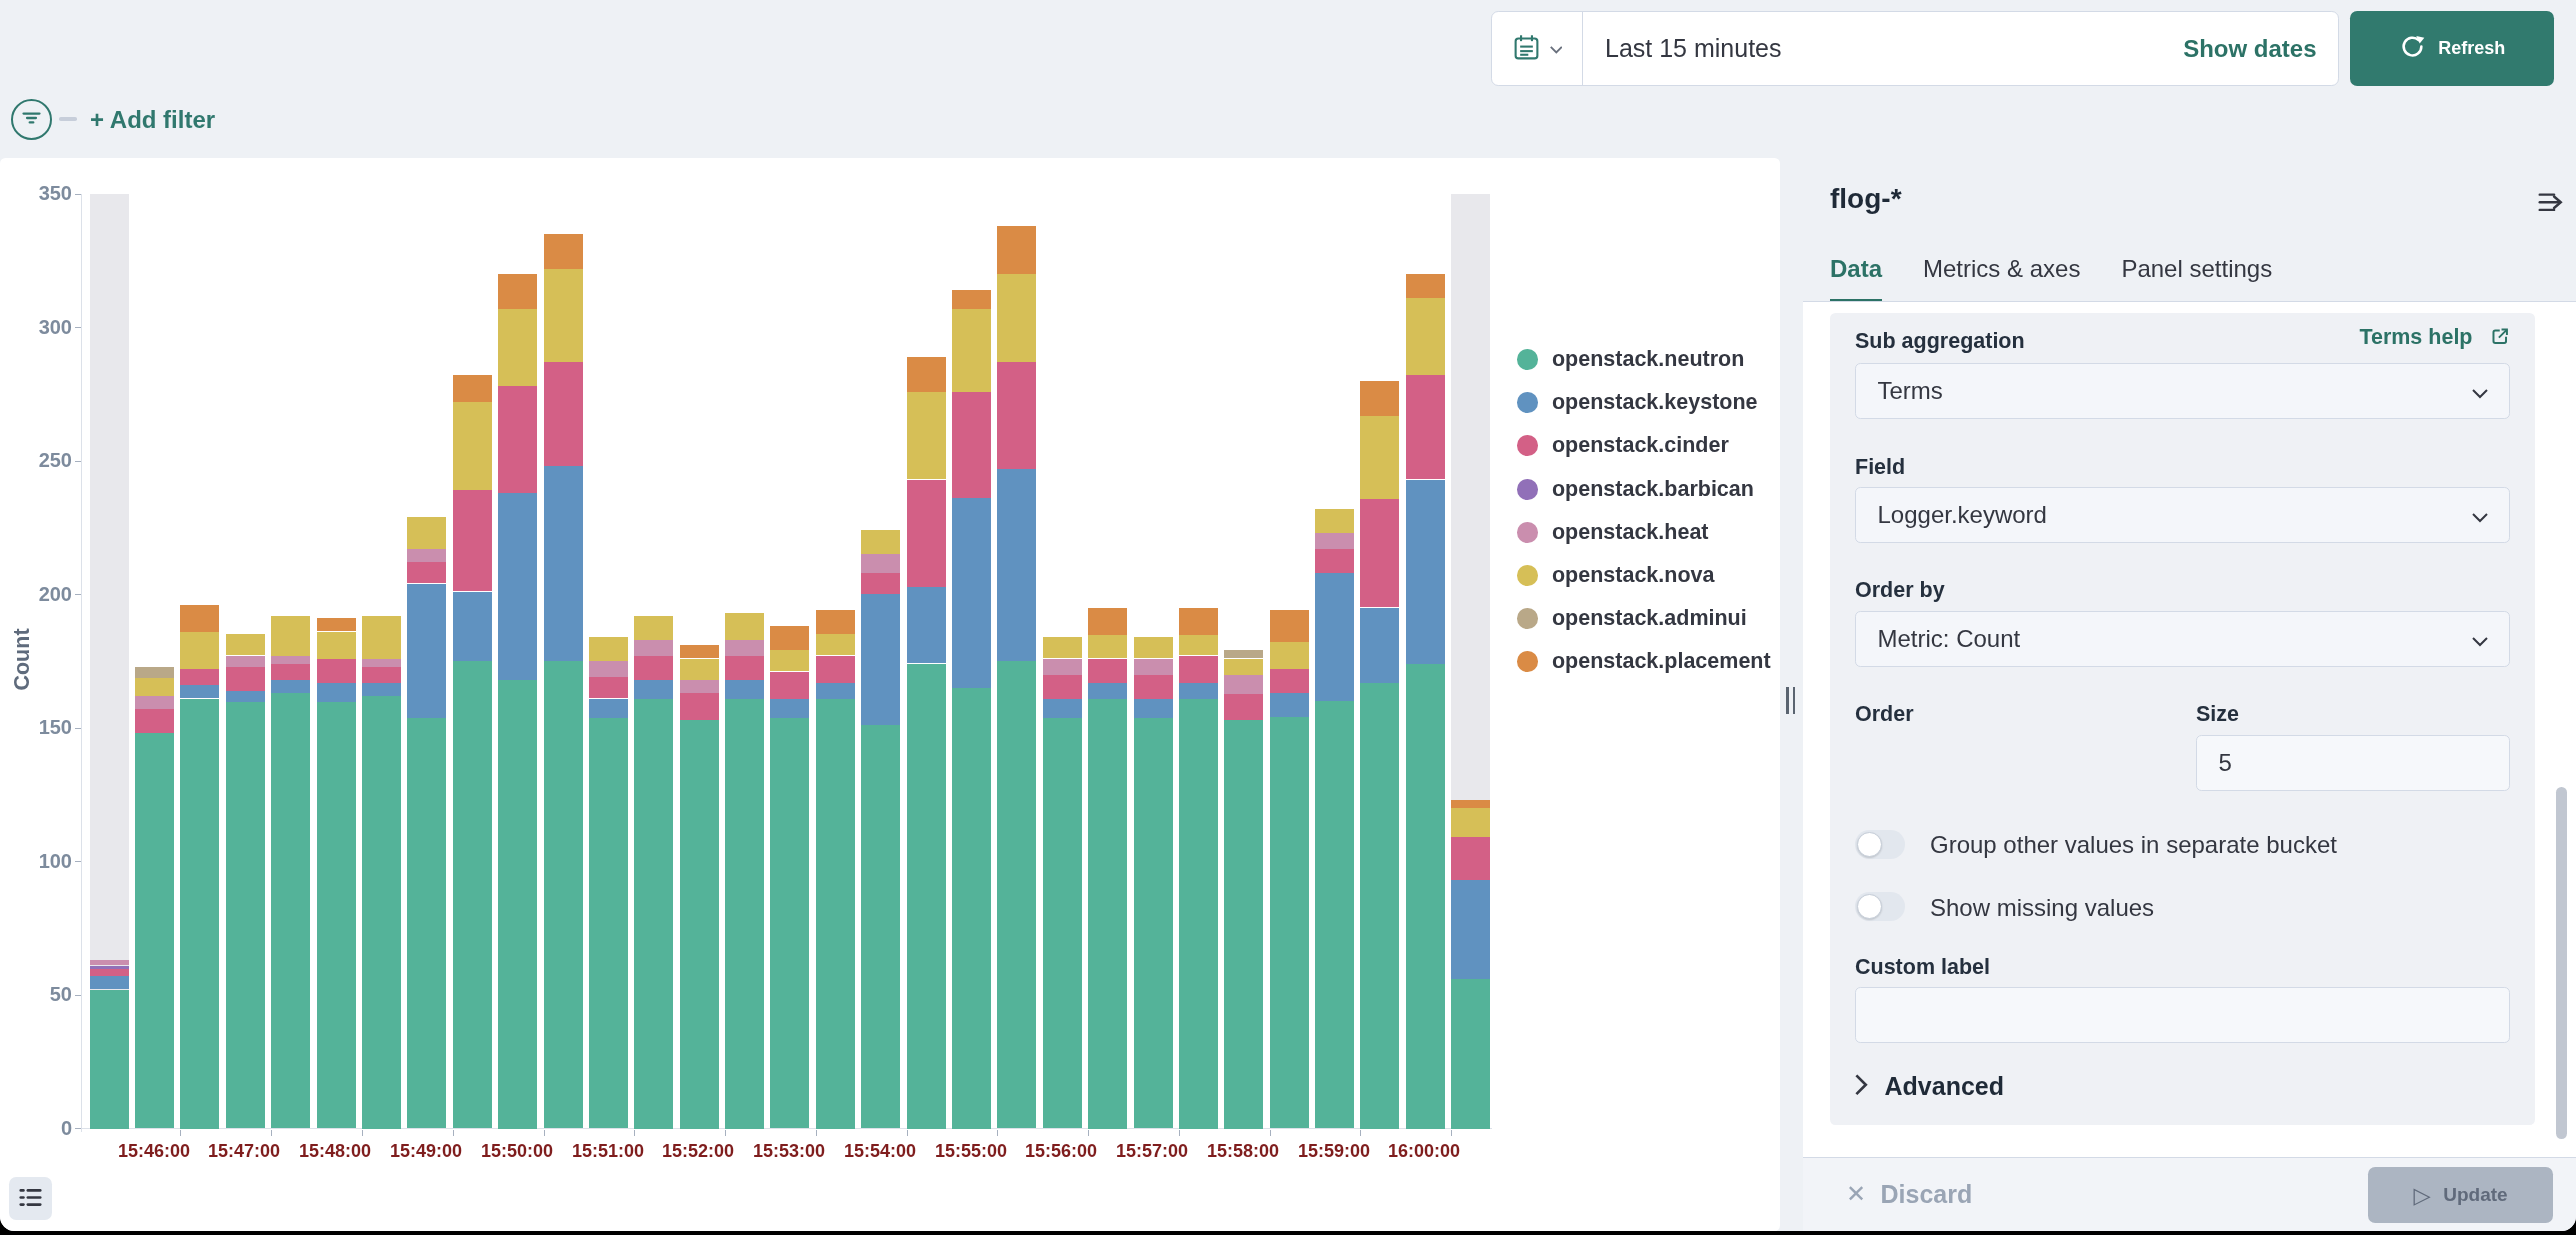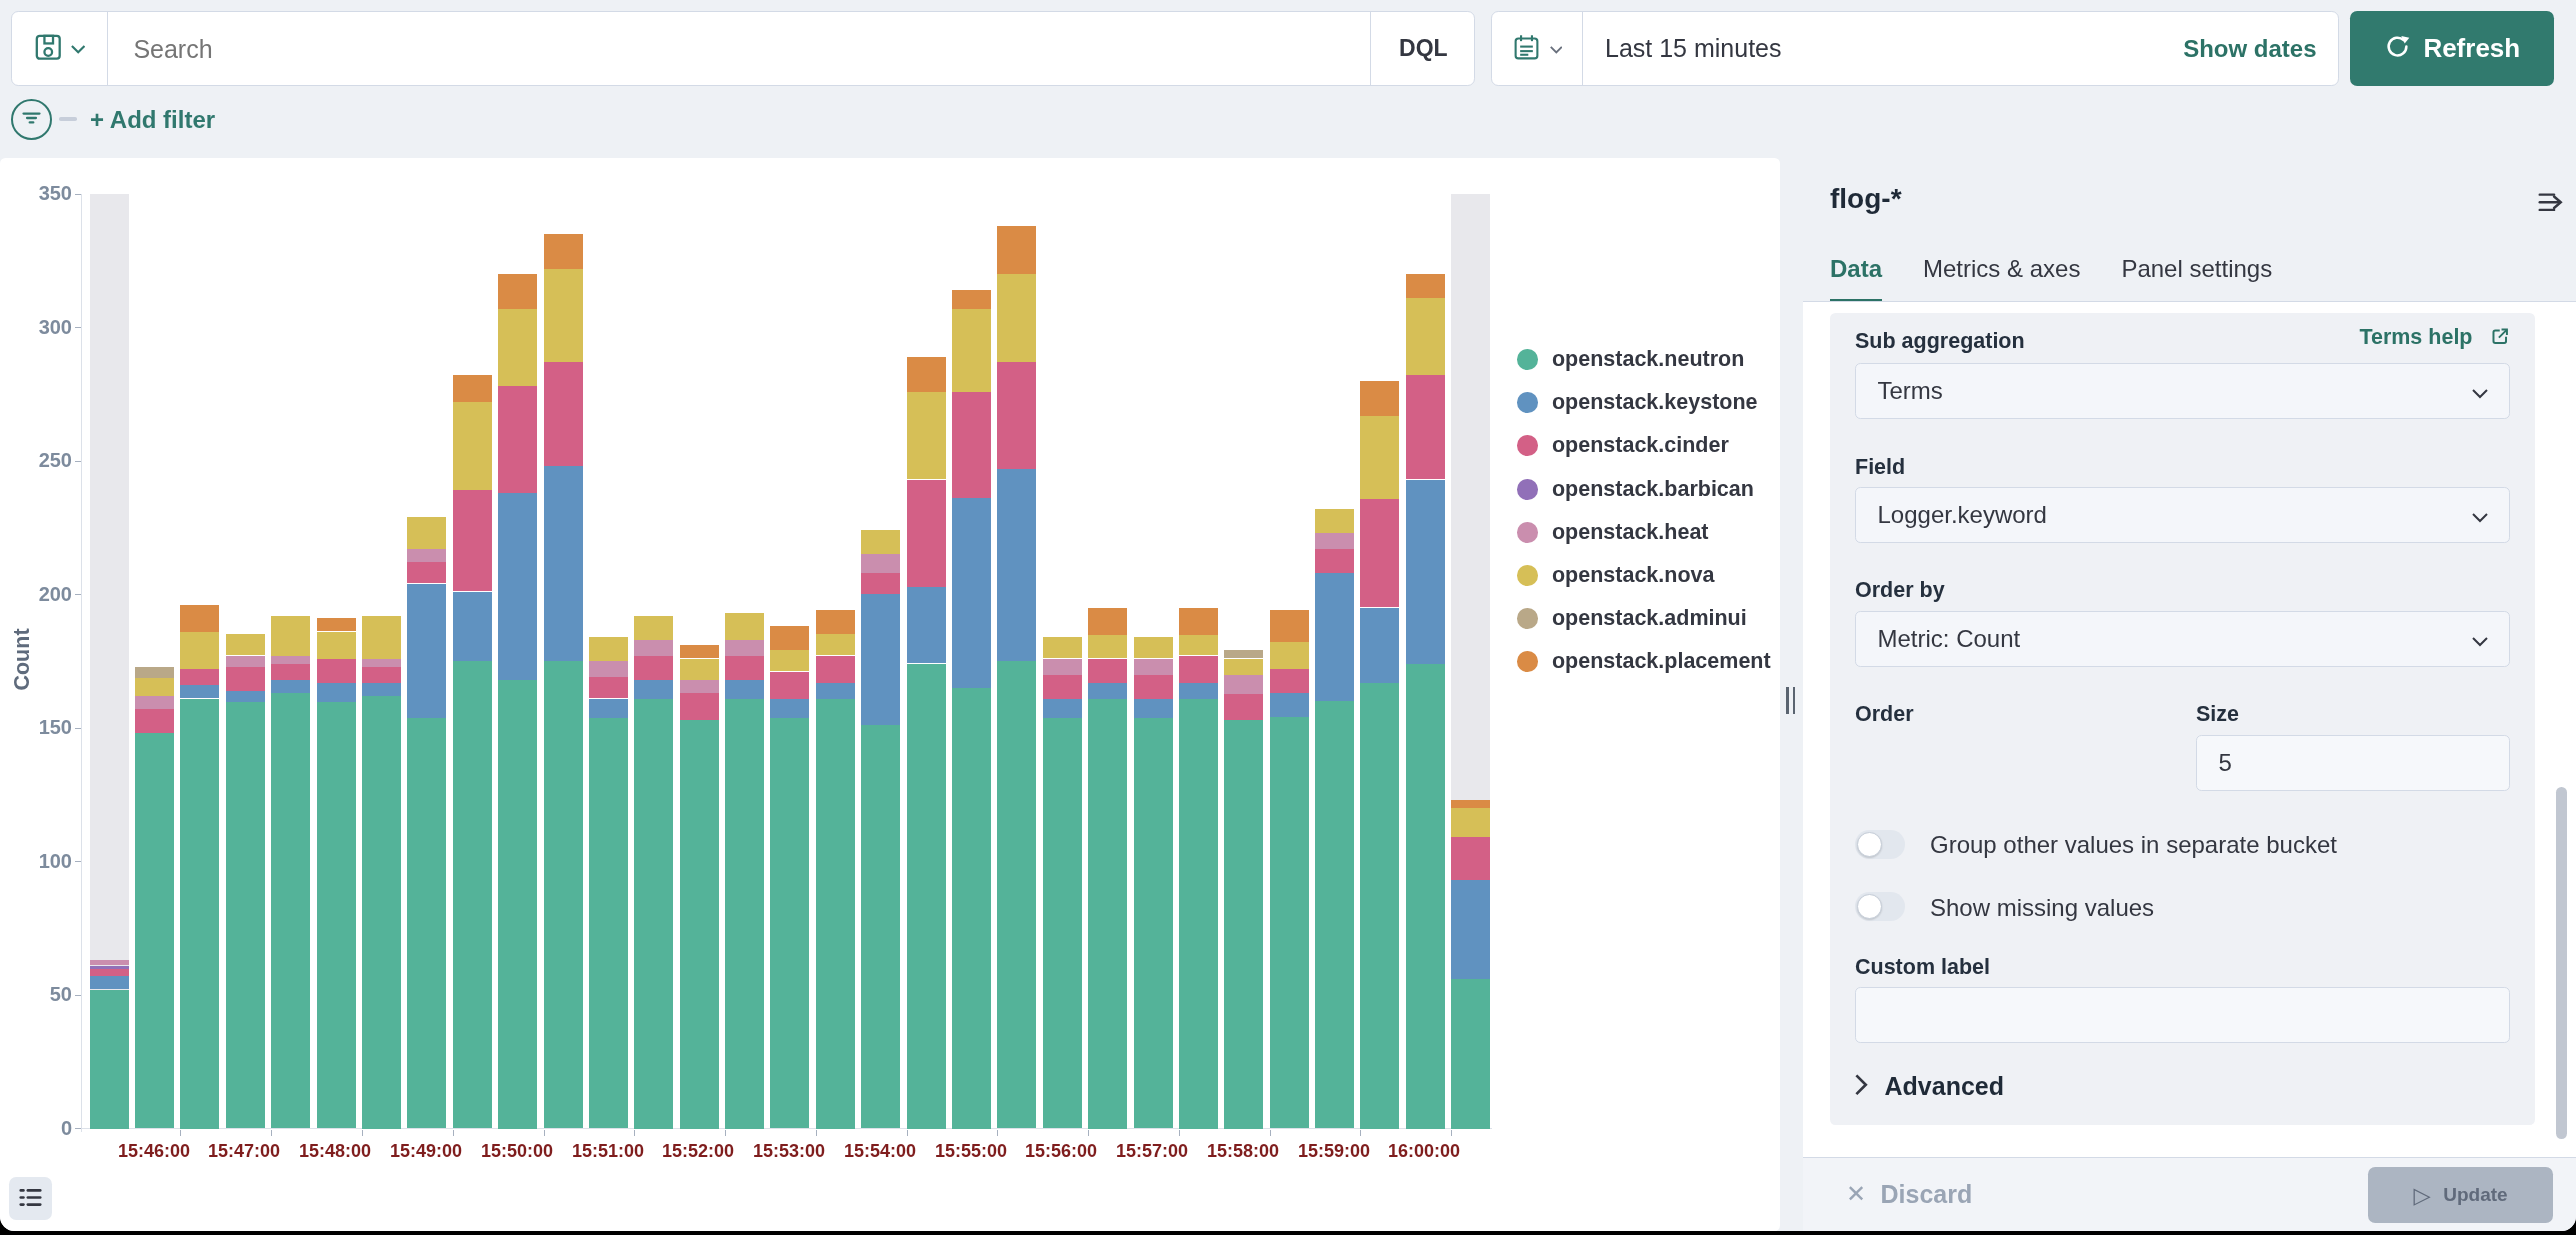--- a/index.html
+++ b/index.html
@@ -40,38 +40,20 @@
   .tog-label{position:absolute;font-size:24px;color:#343741;}
   .tab{font-size:24px;color:#343741;cursor:pointer;padding-bottom:16px;}
   .tab.active{color:#2C7266;font-weight:600;border-bottom:3.6px solid #2C7266;}
   .chev{flex:none;}
 </style>
 </head>
 <body>
 
 <div class="app">
 
-  <div class="abs grp" style="left:10.8px;top:10.8px;width:1464px;height:75px;">
-    <div class="abs" style="left:0;top:0;width:95px;height:74px;border-right:0.9px solid #D3DAE6;display:flex;align-items:center;justify-content:center;gap:7.2px;cursor:pointer;">
-      <span>
-        <svg width="30.5" height="30.5" viewBox="0 0 32 32" fill="none" stroke="#30786E" stroke-width="2.4">
-          <rect x="4" y="4" width="24" height="24" rx="3"></rect>
-            <rect x="12" y="4" width="9" height="8"></rect>
-            <circle cx="16" cy="21" r="4"></circle>
-        </svg>
-      </span>
-      <span>
-        <svg width="14.4" height="9" viewBox="0 0 16 10" fill="none" stroke="#30786E" stroke-width="2.4">
-            <polyline points="1,1 8,8 15,1"></polyline>
-          </svg>
-      </span>
-    </div>
-    <input class="abs ph" style="left: 109px; top: 0px; width: 1157px; height: 74px; font-size: 25px; padding-left: 12.6px;" placeholder="Search">
-    <div class="abs dark bold" style="left:1358px;top:0;width:105px;height:74px;border-left:0.9px solid #D3DAE6;display:flex;align-items:center;justify-content:center;font-size:23px;cursor:pointer;">DQL</div>
-  </div>
 
   <div class="abs grp" style="left:1491px;top:10.8px;width:848px;height:75px;">
     <div class="abs" style="left:0;top:0;width:90px;height:74px;display:flex;align-items:center;justify-content:center;gap:9px;cursor:pointer;border-right:0.9px solid #D3DAE6;">
       <span>
         <svg width="29" height="29" viewBox="0 0 32 32" fill="none" stroke="#30786E" stroke-width="2.3">
           <rect x="4" y="6" width="24" height="22" rx="3"></rect>
             <line x1="10" y1="2.5" x2="10" y2="9"></line>
             <line x1="22" y1="2.5" x2="22" y2="9"></line>
           <line x1="9" y1="15" x2="23" y2="15"></line>
             <line x1="9" y1="20" x2="23" y2="20"></line>
@@ -88,21 +70,21 @@
     <div class="abs" style="right:21.5px;top:0;height:74px;display:flex;align-items:center;font-size:24px;font-weight:600;color:#2C7266;cursor:pointer;">Show dates</div>
   </div>
 
   <div class="abs" style="left:2350px;top:10.8px;width:204px;height:75px;background:#317A6E;border-radius:7.2px;display:flex;align-items:center;justify-content:center;gap:12.6px;cursor:pointer;">
     <span>
       <svg width="27" height="27" viewBox="0 0 32 32" fill="none">
         <path d="M26.5 16 a10.5 10.5 0 1 1 -3.2-7.5" stroke="#fff" stroke-width="3" stroke-linecap="round"></path>
         <polygon points="20.5,3.5 30,5.5 24.5,12.5" fill="#fff"></polygon>
       </svg>
     </span>
-    <span style="color:#fff;font-size:26px;font-weight:700;">Refresh</span>
+    <span style="color:#fff;font-size:18px;font-weight:700;">Refresh</span>
   </div>
 
   <div class="abs" style="left:10.8px;top:99px;width:41px;height:41px;border:2.2px solid #30786E;border-radius:50%;box-sizing:border-box;display:flex;align-items:center;justify-content:center;cursor:pointer;">
     <span>
       <svg width="23" height="20" viewBox="0 0 26 22" stroke="#30786E" stroke-width="2.6" stroke-linecap="round">
         <line x1="4" y1="6" x2="22" y2="6"></line>
           <line x1="8" y1="11" x2="18" y2="11"></line>
           <line x1="11" y1="16" x2="15" y2="16"></line>
       </svg>
     </span>

